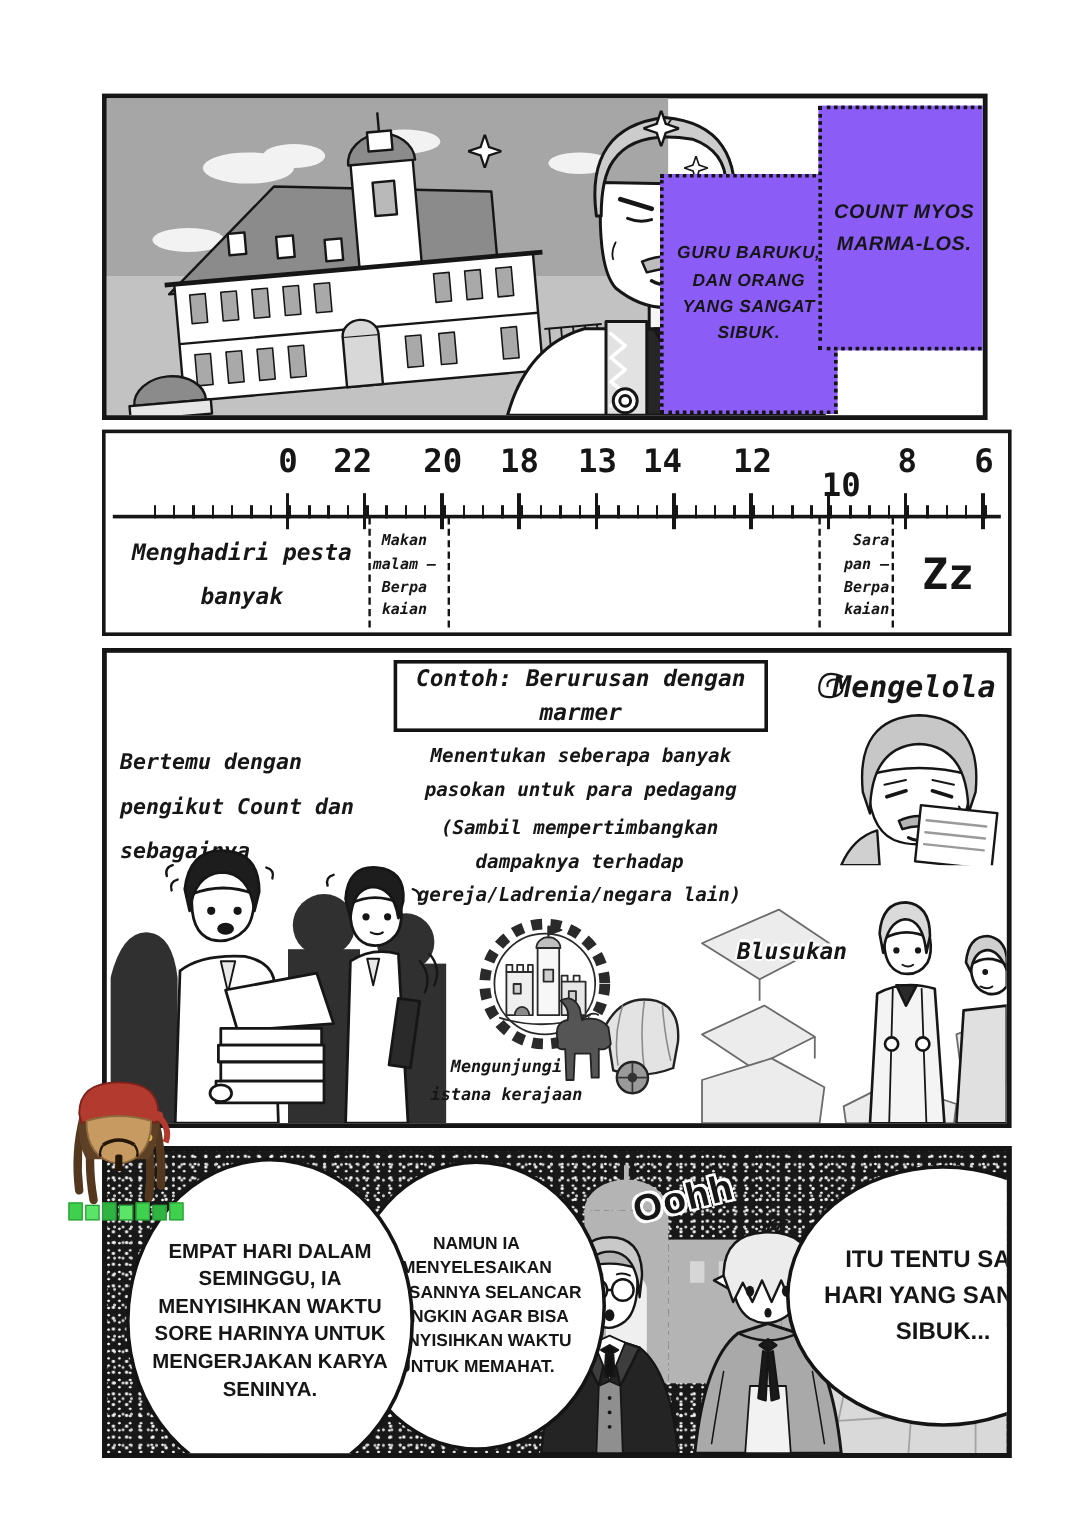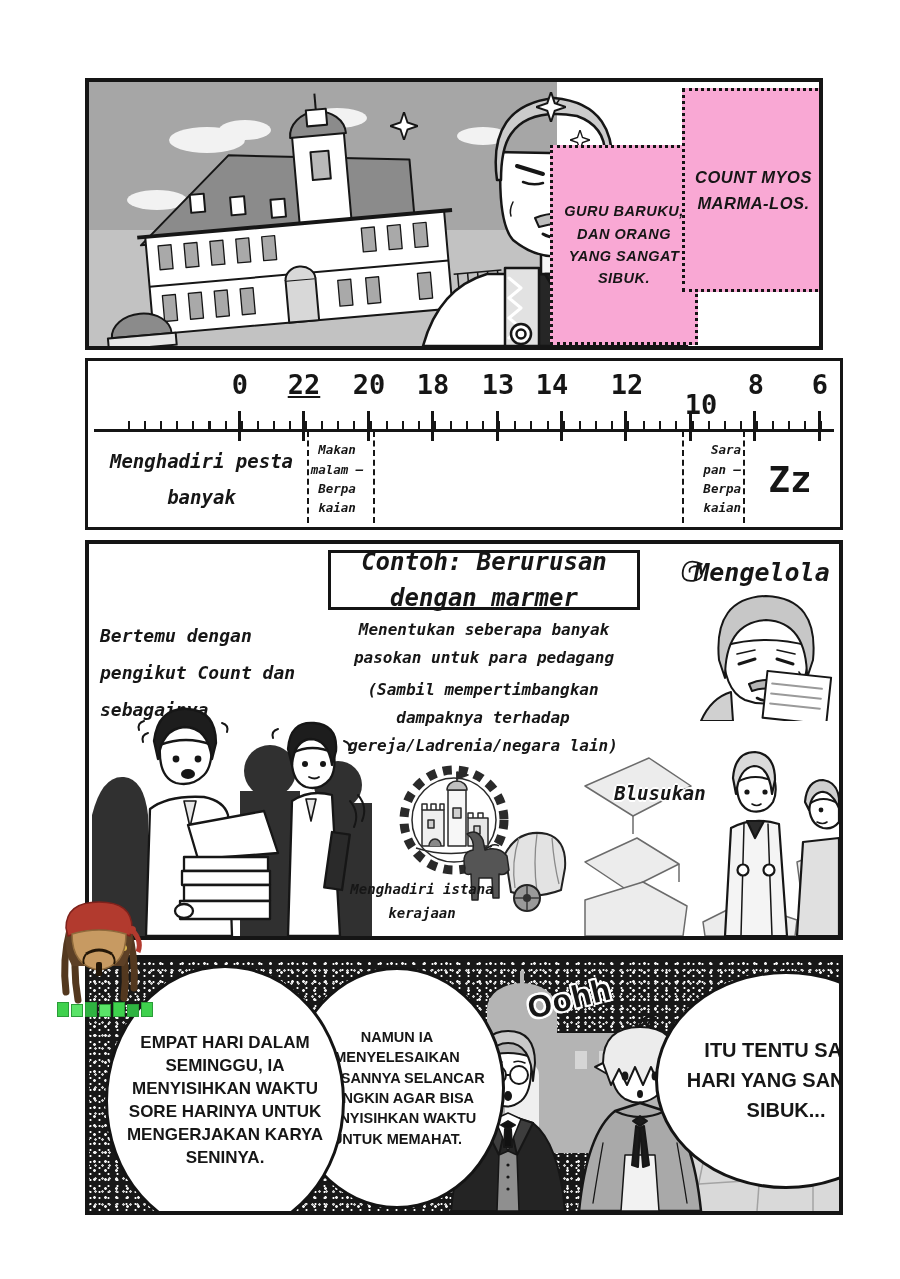--- a/index.html
+++ b/index.html
@@ -1,20 +1,20 @@
 <!DOCTYPE html>
 <html><head>
 <meta charset="utf-8">
 <style>
   html,body{margin:0;padding:0;background:#ffffff;}
   .page{position:relative;width:900px;height:1279px;background:#ffffff;overflow:hidden;
         font-family:"Liberation Sans",sans-serif;color:#161616;}
   .abs{position:absolute;}
   .panel{position:absolute;background:#ffffff;border:4px solid #151515;overflow:hidden;}
-  .dotbox{position:absolute;background:#f9a8d4;border:3px dotted #141414;display:flex;
+  .dotbox{position:absolute;background:#8b5cf6;border:3px dotted #141414;display:flex;
           align-items:center;justify-content:center;text-align:center;
           font-weight:bold;font-style:italic;letter-spacing:.5px;z-index:5;}
   .comic{font-family:"Liberation Sans",sans-serif;font-weight:bold;}
   .techno{font-family:"DejaVu Sans Mono",monospace;font-weight:bold;font-style:italic;}
   .pixel{font-family:"DejaVu Sans Mono",monospace;font-weight:bold;font-style:normal;}
   
   .strip{position:absolute;left:85px;top:358px;width:752px;height:166px;background:#fff;
          border:3px solid #151515;}
   .tnum{position:absolute;top:8px;width:56px;text-align:center;font-size:27px;}
   .ruler-line{position:absolute;left:6px;top:68px;width:740px;height:3px;background:#151515;}
@@ -148,21 +148,21 @@
     <div class="dotbox comic" style="left:461px;top:63px;width:130px;height:182px;font-size:14.5px;line-height:1.55;padding:6px;">
       <span>GURU BARUKU, DAN ORANG YANG SANGAT SIBUK.</span>
     </div>
     <div class="dotbox comic" style="left:593px;top:6px;width:125px;height:186px;font-size:16.5px;line-height:1.6;padding:6px;">
       <span>COUNT MYOS MARMA-LOS.</span>
     </div>
   </div>
 
   <div class="strip">
     <span class="tnum pixel" style="left:124px;">0</span>
-    <span class="tnum pixel" style="left:188px;text-decoration:underline;">22</span>
+    <span class="tnum pixel" style="left:178px;">22</span>
     <span class="tnum pixel" style="left:253px;">20</span>
     <span class="tnum pixel" style="left:317px;">18</span>
     <span class="tnum pixel" style="left:382px;">13</span>
     <span class="tnum pixel" style="left:436px;">14</span>
     <span class="tnum pixel" style="left:511px;">12</span>
     <span class="tnum pixel" style="left:585px;margin-top:20px;">10</span>
     <span class="tnum pixel" style="left:640px;">8</span>
     <span class="tnum pixel" style="left:704px;">6</span>
 
     <div class="minor-ticks"></div>
@@ -175,21 +175,21 @@
     <div class="seg-sep" style="left:285px;"></div>
     <div class="seg-sep" style="left:594px;"></div>
     <div class="seg techno" style="left:597px;width:56px;font-size:12.5px;line-height:1.55;text-align:right;">Sara pan – Berpa kaian</div>
     <div class="seg-sep" style="left:655px;"></div>
     <div class="seg pixel" style="left:657px;width:90px;font-size:36px;">Zz</div>
   </div>
 
   <div class="panel" style="left:85px;top:540px;width:750px;height:392px;">
 
     <div class="abs techno" style="left:239px;top:6px;width:306px;height:54px;border:3px solid #141414;
-         display:flex;align-items:center;justify-content:center;text-align:center;font-size:24px;line-height:1.5;">
+         display:flex;align-items:center;justify-content:center;text-align:center;font-size:19px;line-height:1.5;">
       <span>Contoh: Berurusan dengan marmer</span>
     </div>
 
     <div class="mid-note techno" style="left:239px;top:72px;width:312px;font-size:16px;line-height:1.75;">Menentukan seberapa banyak pasokan untuk para pedagang</div>
 
     <div class="mid-note techno" style="left:244px;top:132px;width:300px;font-size:16px;line-height:1.75;">(Sambil mempertimbangkan dampaknya terhadap gereja/Ladrenia/negara lain)</div>
 
     <div class="abs techno" style="left:11px;top:74px;width:205px;font-size:18px;line-height:2.05;">Bertemu dengan pengikut Count dan sebagainya</div>
 
     <svg class="abs" style="left:588px;top:14px;" width="30" height="26" viewBox="0 0 40 34">
@@ -288,21 +288,21 @@
       <path d="M82,24 q-4,28 0,58" fill="none" stroke="#8a8a8a" stroke-width="1.3"></path>
       <path d="M97,28 q2,26 7,46" fill="none" stroke="#8a8a8a" stroke-width="1.3"></path>
       <circle cx="72" cy="88" r="13" fill="#9a9a9a" stroke="#222222" stroke-width="2"></circle>
       <circle cx="72" cy="88" r="4" fill="#333333"></circle>
       <line x1="72" y1="75" x2="72" y2="101" stroke="#333333" stroke-width="1.4"></line>
       <line x1="59" y1="88" x2="85" y2="88" stroke="#333333" stroke-width="1.4"></line>
       <path d="M10,58 Q6,42 18,40 Q20,30 12,24 Q22,18 28,30 L30,40 Q44,36 52,46 L54,60 Q50,66 44,64 L44,88 L38,88 L37,68 L24,68 L23,90 L17,90 L16,64 Q8,66 10,58 Z" fill="#555555" stroke="#222222" stroke-width="1.5" stroke-linejoin="round"></path>
       <path d="M30,40 q8,-8 14,-4" fill="none" stroke="#222222" stroke-width="1.5"></path>
     </svg>
 
-    <div class="mid-note techno" style="left:258px;top:334px;width:150px;font-size:14px;line-height:1.7;z-index:4;">Menghadiri istana kerajaan</div>
+    <div class="mid-note techno" style="left:258px;top:334px;width:150px;font-size:14px;line-height:1.7;z-index:4;">Mengunjungi istana kerajaan</div>
 
     <svg class="abs" style="left:494px;top:198px;" width="256" height="194" viewBox="0 0 256 194">
       <g fill="#ececec" stroke="#6b6b6b" stroke-width="1.5" stroke-linejoin="round">
         <polygon points="2,44 66,16 108,44 50,74"></polygon>
         <polygon points="2,120 54,96 96,122 44,148"></polygon>
         <polygon points="2,194 2,158 60,140 104,164 100,194"></polygon>
         <polygon points="120,180 160,160 214,178 212,194 122,194"></polygon>
         <polygon points="214,120 256,104 256,160 220,166"></polygon>
         <line x1="50" y1="74" x2="50" y2="92"></line>
           <line x1="96" y1="122" x2="96" y2="140"></line>

